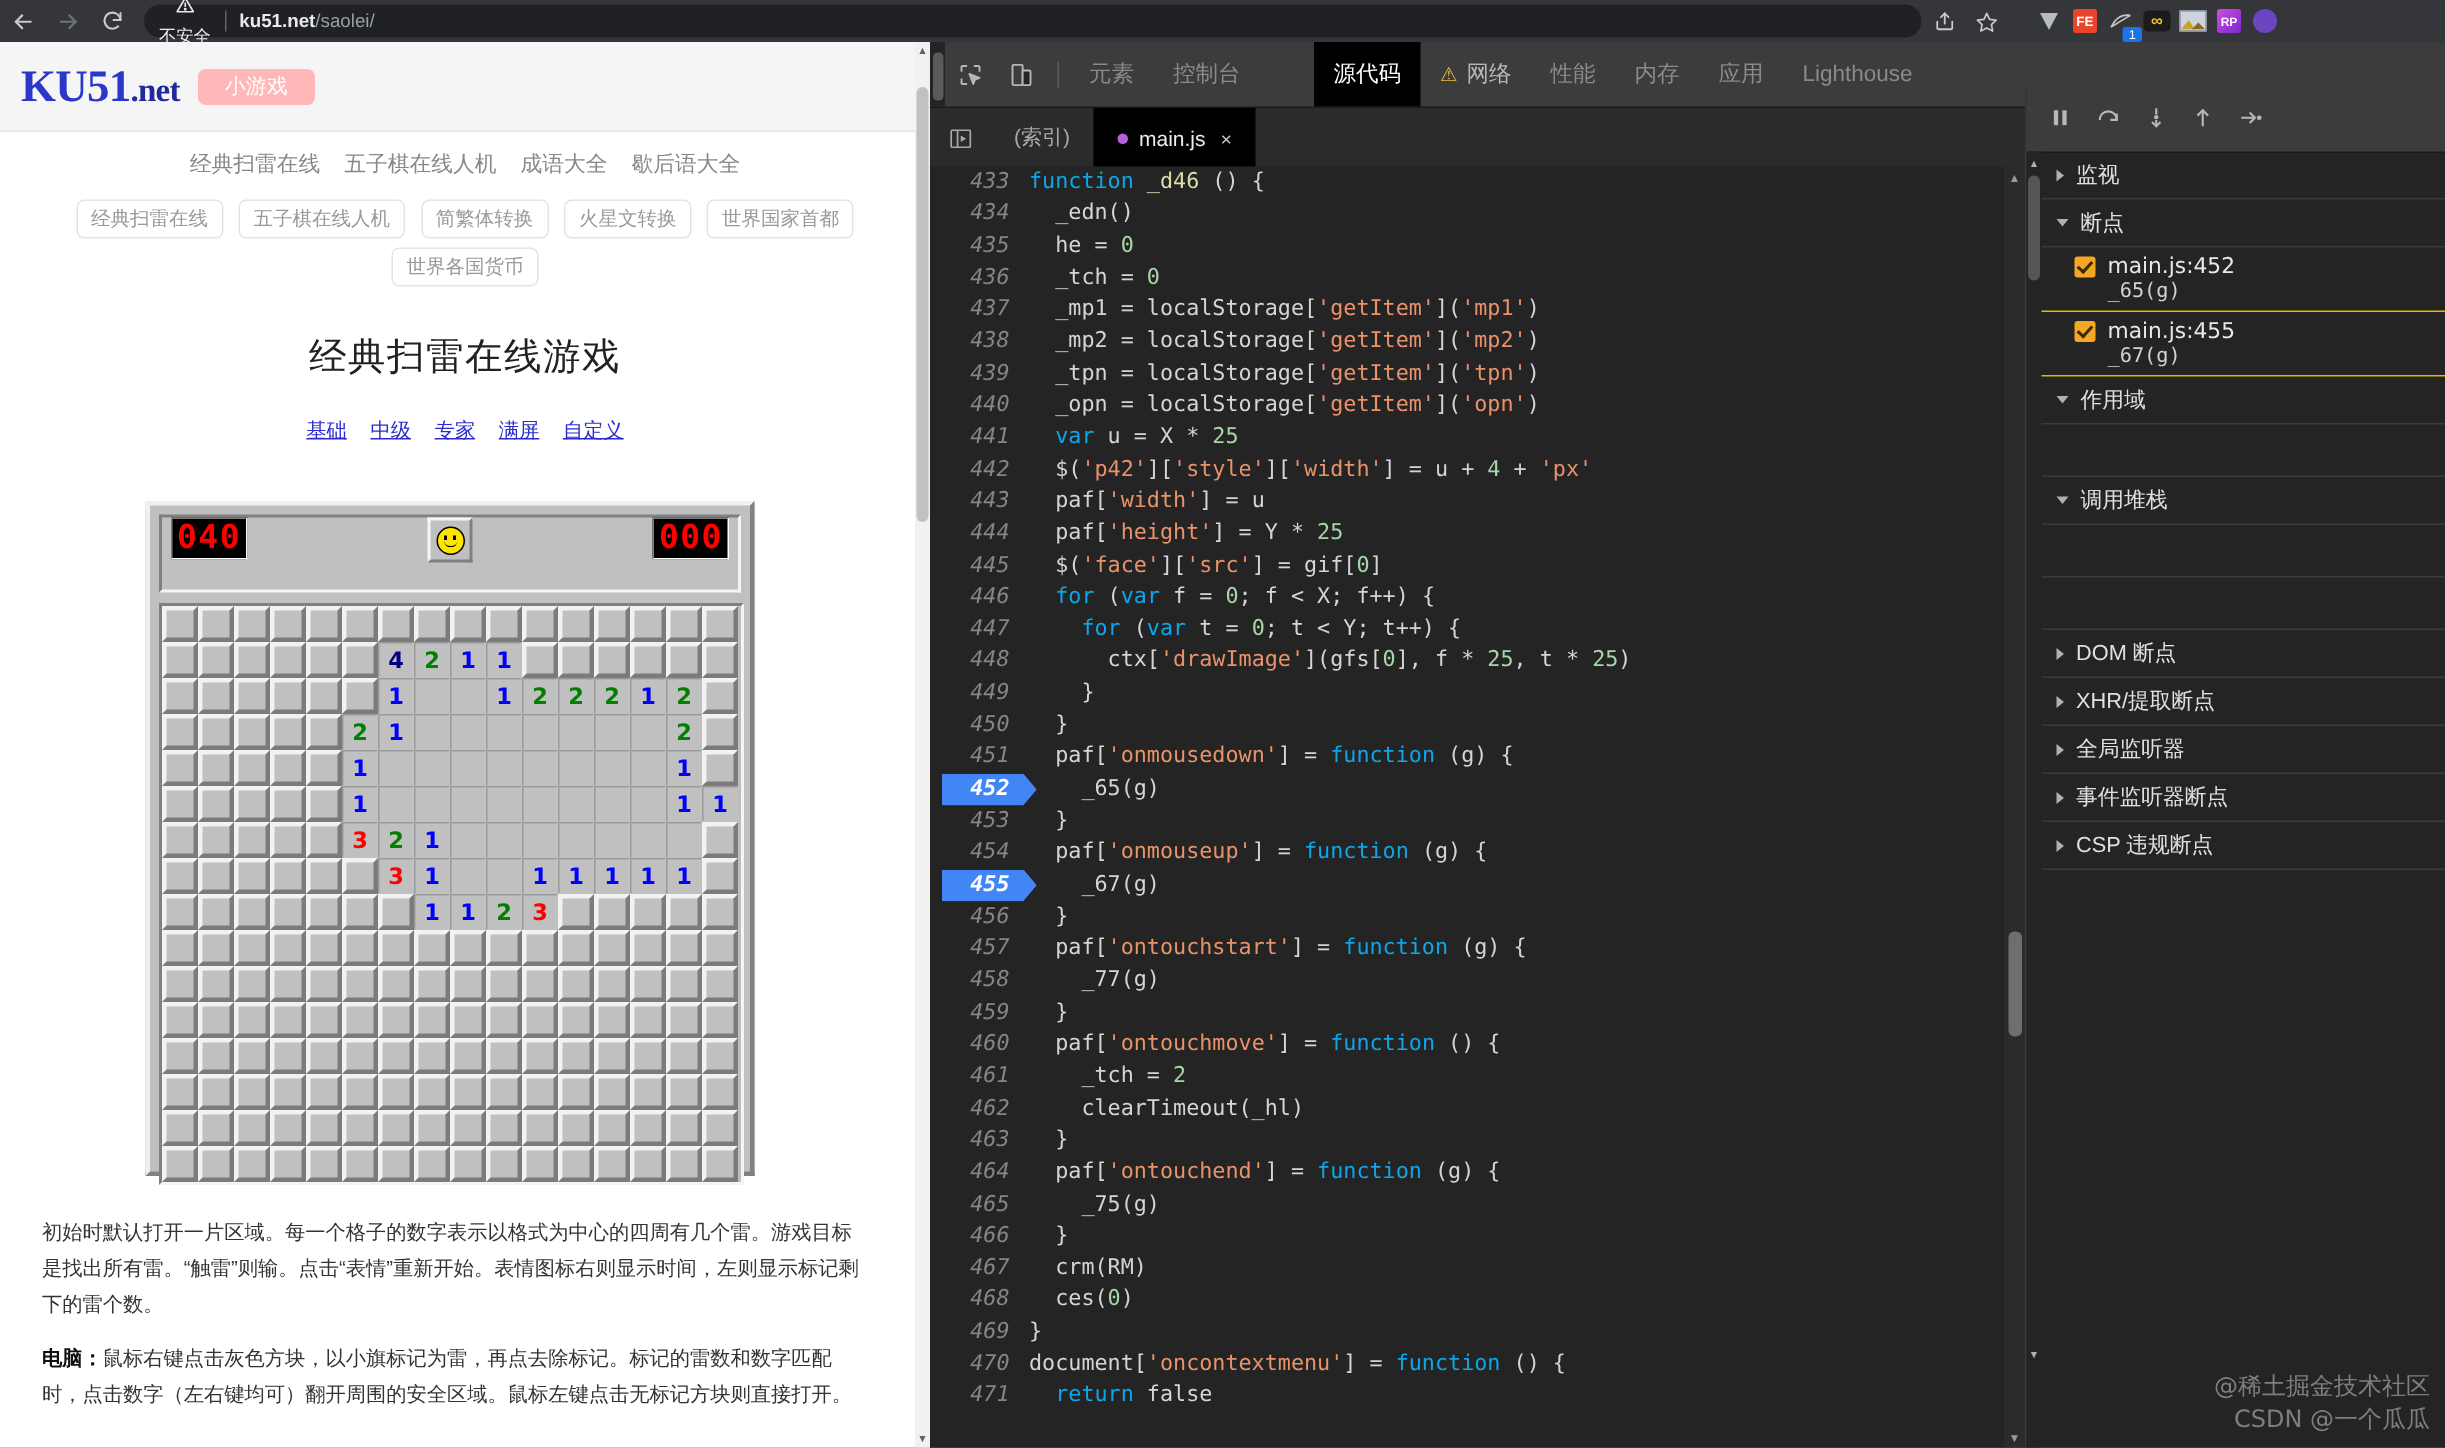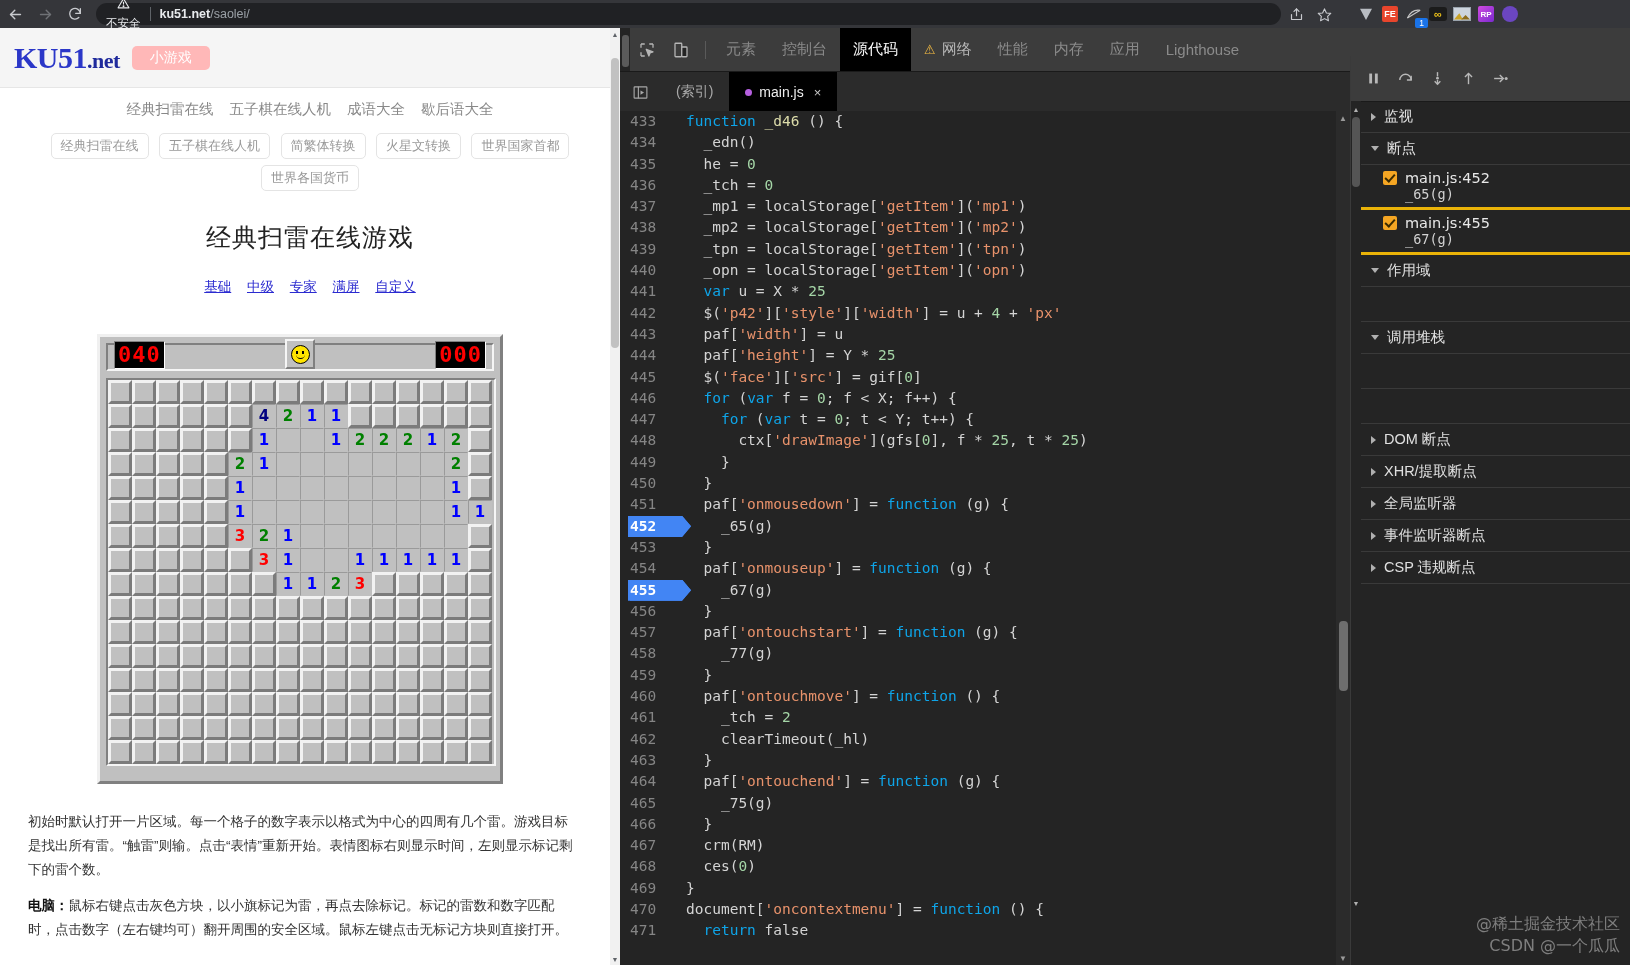--- a/index.html
+++ b/index.html
@@ -90,24 +90,24 @@
 
   
   #ms-outer{
     position:absolute;left:97px;top:306px;width:406px;height:450px;
     background:#c0c0c0;
     border-top:3px solid #f0f0f0;border-left:3px solid #f0f0f0;
     border-right:3px solid #808080;border-bottom:3px solid #808080;
     box-sizing:border-box;padding:6px;
   }
   #ms-panel{
-    height:28px;background:#c0c0c0;
+    height:52px;background:#c0c0c0;
     border-top:2px solid #808080;border-left:2px solid #808080;
     border-right:2px solid #f5f5f5;border-bottom:2px solid #f5f5f5;
-    display:flex;align-items:flex-end;justify-content:space-between;
+    display:flex;align-items:flex-start;justify-content:space-between;
     padding:0 6px;box-sizing:border-box;
   }
   .lcd{
     background:#000;color:#ff0000;font-family:"DejaVu Sans Mono","Liberation Mono",monospace;
     font-size:22px;line-height:26px;font-weight:700;letter-spacing:1px;
     padding:0 3px;border-top:1px solid #808080;border-left:1px solid #808080;
     border-right:1px solid #fff;border-bottom:1px solid #fff;
   }
   #ms-face{
     width:26px;height:26px;background:#c0c0c0;
@@ -178,21 +178,21 @@
     position:absolute;left:2px;top:7px;width:7px;height:32px;background:#5a5a5a;border-radius:3px;
   }
   .dt-toolicon{
     width:34px;height:43px;display:flex;align-items:center;justify-content:center;color:#9aa0a6;
   }
   .dt-sep{width:1px;height:18px;background:#5a5a5a;margin:0 7px;}
   .dt-tab{
     padding:0 13px;height:43px;display:flex;align-items:center;gap:6px;
     font-size:15px;color:#b6b6b6;white-space:nowrap;
   }
-  .dt-tab.active{background:#000;color:#fff;}
+  .dt-tab.active{background:#000;color:#fff;margin-left:36px;}
   .dt-tab.dim{color:#8a8a8a;}
   .warn-badge{color:#f5bc42;font-size:13px;}
 
   #dt-filebar{
     height:40px;background:#2b2b2b;display:flex;align-items:center;
     border-bottom:1px solid #1a1a1a;position:relative;
   }
   #dt-panelbtn{
     width:40px;height:40px;display:flex;align-items:center;justify-content:center;color:#9aa0a6;
   }
@@ -216,22 +216,22 @@
     position:absolute;left:0;top:0;width:10px;height:854px;background:#242424;
   }
   #code-inner{
     position:absolute;left:10px;top:0;right:14px;top:0;bottom:0;
     background:#242424;
     font-family:"DejaVu Sans Mono","Liberation Mono",monospace;
     font-size:14.5px;line-height:21.3px;
   }
   .cl{display:flex;height:21.3px;align-items:center;white-space:pre;}
   .ln{
-    width:52px;padding-right:9px;box-sizing:border-box;
-    color:#858585;flex:0 0 auto;position:relative;
+    width:52px;text-align:right;padding-right:9px;box-sizing:border-box;
+    color:#858585;flex:0 0 auto;position:relative;font-style:italic;
   }
   .cl.bp .ln{color:#fff;font-weight:700;}
   .cl.bp .ln:before{
     content:"";position:absolute;left:0;top:0;width:61px;height:21.3px;
     background:#4285f4;
     clip-path:polygon(0 0,52px 0,61px 50%,52px 100%,0 100%);
     z-index:-1;
   }
   .cl.bp{position:relative;}
   .cl.bp .bpmark{
@@ -268,21 +268,21 @@
   }
   .dbg-ic{color:#b8b8b8;display:flex;align-items:center;}
   .dbg-section{
     height:31px;display:flex;align-items:center;gap:8px;padding-left:10px;
     border-bottom:1px solid #3a3a3a;font-size:14.5px;color:#e0e0e0;
   }
   .tri{width:0;height:0;display:inline-block;}
   .tri.right{border-left:5px solid #b0b0b0;border-top:4px solid transparent;border-bottom:4px solid transparent;}
   .tri.down{border-top:5px solid #b0b0b0;border-left:4px solid transparent;border-right:4px solid transparent;}
   .bp-item{
-    padding:5px 22px 5px 22px;border-bottom:3px solid #eab308;font-size:14.5px;
+    padding:5px 22px 5px 22px;border-bottom:1px solid #eab308;font-size:14.5px;
     font-family:"DejaVu Sans","Liberation Sans",sans-serif;
   }
   .bp-row1{display:flex;align-items:center;gap:8px;color:#e8e8e8;}
   .bp-check{
     width:14px;height:14px;background:#f5a623;border-radius:2px;position:relative;flex:0 0 auto;
   }
   .bp-check:after{
     content:"";position:absolute;left:4px;top:1px;width:4px;height:8px;
     border-right:2px solid #3a2a00;border-bottom:2px solid #3a2a00;transform:rotate(42deg);
   }

